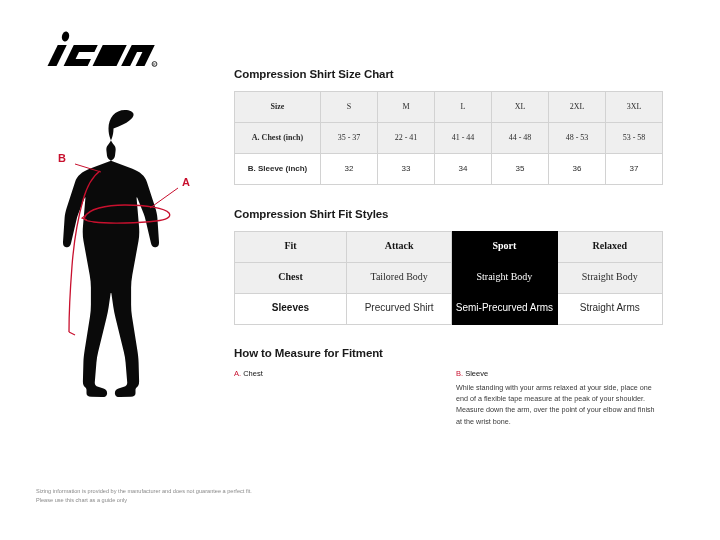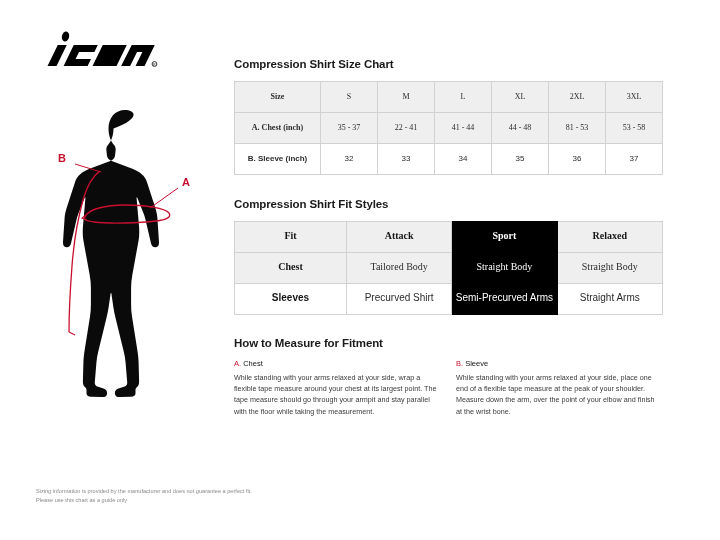--- a/index.html
+++ b/index.html
@@ -34,21 +34,21 @@
     top: 88px;
     width: 196px;
     height: 360px;
   }
   #figure-svg { display: block; }
 
   
   #content-col {
     position: absolute;
     left: 234px;
-    top: 58px;
+    top: 68px;
     width: 430px;
   }
 
   .section-heading {
     font-size: 11.5px;
     font-weight: bold;
     letter-spacing: -0.1px;
     color: #1a1a1a;
     margin: 0 0 9px 0;
     line-height: 1.2;
@@ -299,21 +299,21 @@
         <td class="colhead">XL</td>
         <td class="colhead">2XL</td>
         <td class="colhead">3XL</td>
       </tr>
       <tr class="shaded">
         <td class="rowhead">A. Chest (inch)</td>
         <td>35 - 37</td>
         <td>22 - 41</td>
         <td>41 - 44</td>
         <td>44 - 48</td>
-        <td>81 - 53</td>
+        <td>48 - 53</td>
         <td>53 - 58</td>
       </tr>
       <tr class="plain">
         <td class="rowhead">B. Sleeve (inch)</td>
         <td>32</td>
         <td>33</td>
         <td>34</td>
         <td>35</td>
         <td>36</td>
         <td>37</td>
@@ -354,21 +354,20 @@
 
   <div id="measure-section">
     <h2 class="section-heading">How to Measure for Fitment</h2>
 
     <div id="measure-cols">
       <div class="measure-col">
         <p class="measure-title">
           <span class="key">A.</span>
           <span>Chest</span>
         </p>
-        <p class="measure-body">While standing with your arms relaxed at your side, wrap a flexible tape measure around your chest at its largest point. The tape measure should go through your armpit and stay parallel with the floor while taking the measurement.</p>
       </div>
 
       <div class="measure-col">
         <p class="measure-title">
           <span class="key">B.</span>
           <span>Sleeve</span>
         </p>
         <p class="measure-body">While standing with your arms relaxed at your side, place one end of a flexible tape measure at the peak of your shoulder. Measure down the arm, over the point of your elbow and finish at the wrist bone.</p>
       </div>
     </div>

